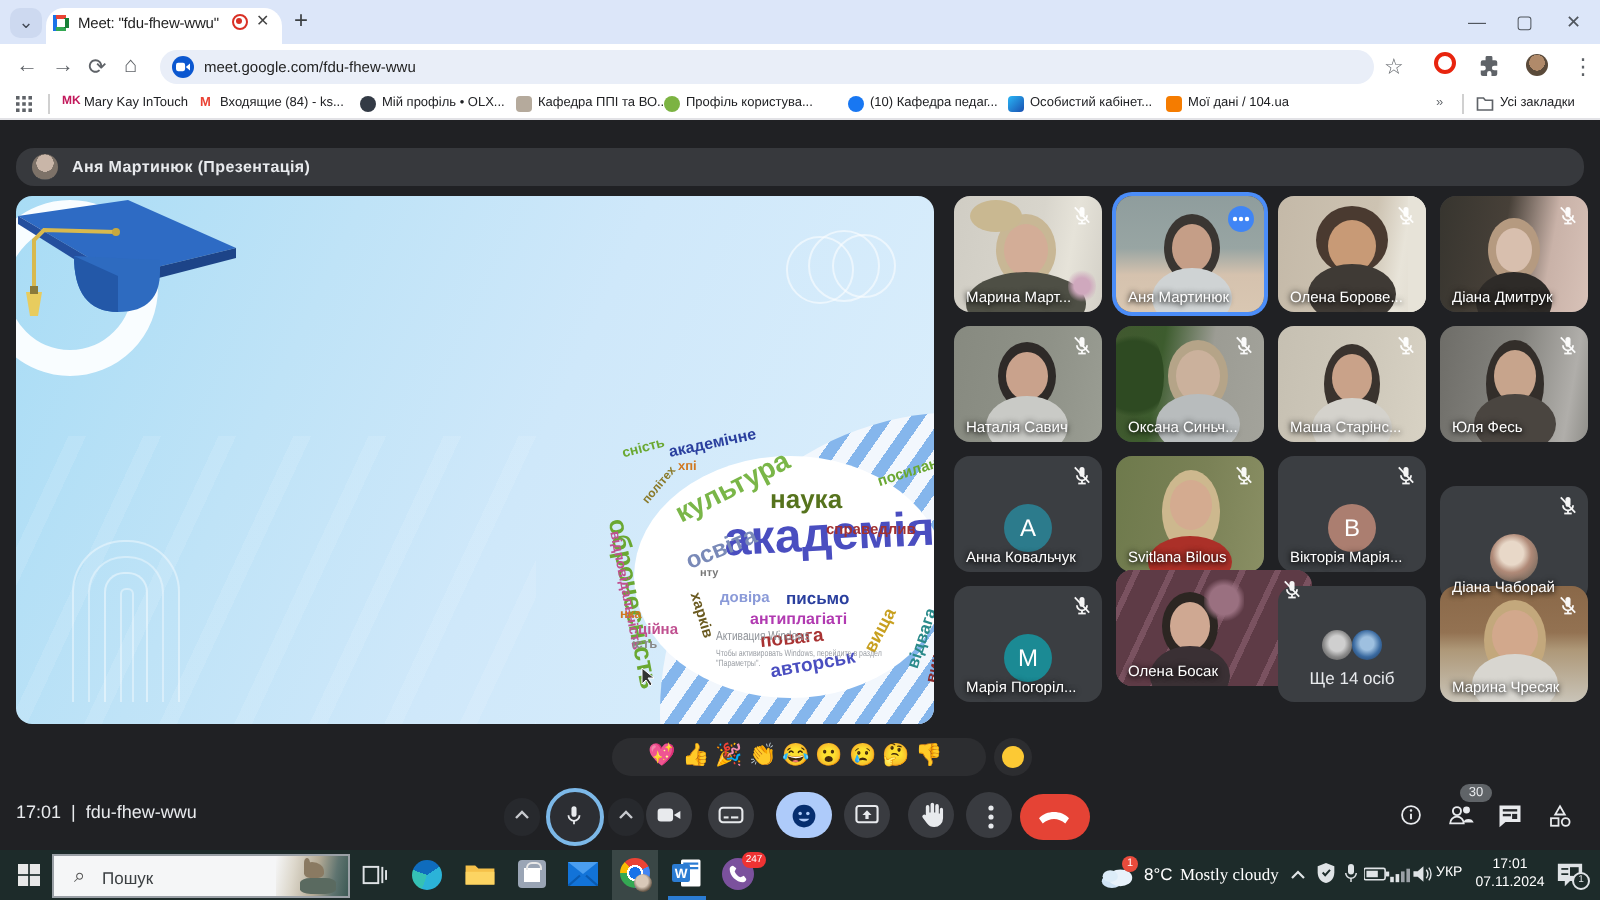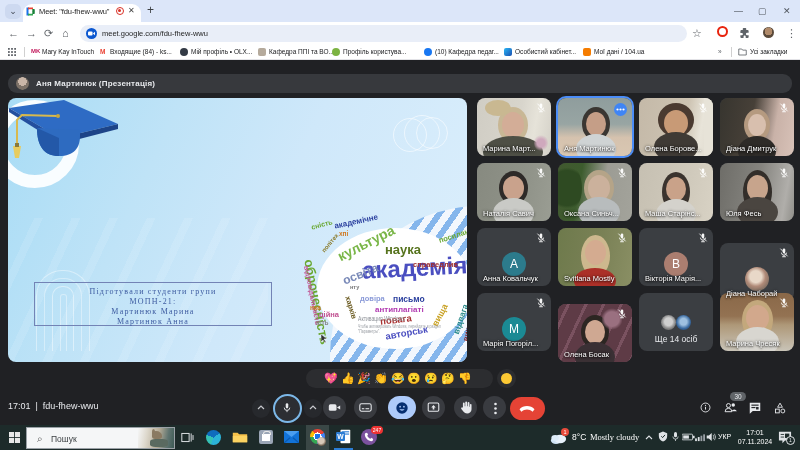--- a/index.html
+++ b/index.html
@@ -170,21 +170,20 @@
       <polygon points="1,10 56,2 110,26 52,40" fill="#2e6bc4"></polygon>
       <polygon points="1,10 52,40 52,46 1,14" fill="#244f9e"></polygon>
       <polygon points="52,40 110,26 110,31 52,46" fill="#1d4488"></polygon>
       <path d="M29 30 C29 48 36 58 51 58 C66 58 72 50 72 38 L72 32 Z" fill="#2e6bc0"></path>
       <path d="M29 30 C29 48 36 58 51 58 L51 40 Z" fill="#2358a8"></path>
       <polyline points="50,18 14,17 9,22 9,50" fill="none" stroke="#d8b94e" stroke-width="2"></polyline>
       <circle cx="50" cy="18" r="2" fill="#c8a83e"></circle>
       <polygon points="5,48 13,48 11,60 7,60" fill="#e8cc5e"></polygon>
       <rect x="7" y="45" width="4" height="4" fill="#8a7a3a"></rect>
     </svg>
-    <div class="abs" id="stubox">Підготували студенти групи<br>МОПН-21:<br>Мартинюк Марина<br>Мартинюк Анна</div>
     <div class="abs" id="stripes"></div>
     <div class="abs" id="cloud"></div>
 
     <div class="w" style="left:327px;top:137px;font-size:14px;color:#7ab648;transform:rotate(-27deg);">культура</div>
     <div class="w" style="left:377px;top:144px;font-size:13px;color:#56731d;">наука</div>
     <div class="w" style="left:354px;top:156px;font-size:24px;color:#4a4ec0;transform:rotate(-3deg);">академія</div>
     <div class="w" style="left:334px;top:169px;font-size:12px;color:#7a8ab8;transform:rotate(-22deg);">освіта</div>
     <div class="w" style="left:308px;top:160px;font-size:13px;color:#6aa832;transform:rotate(79deg);transform-origin:0 0;">оброчесність</div>
     <div class="w" style="left:405px;top:162px;font-size:7.5px;color:#a03030;">справедлив</div>
     <div class="w" style="left:385px;top:196px;font-size:8.5px;color:#2a3f9e;">письмо</div>
@@ -362,21 +361,21 @@
       <div style="position:absolute;left:16px;top:40px;width:42px;height:26px;border-radius:50%;background:#ab3028;"></div>
       <svg class="mute" viewBox="0 0 16 16">
         <g stroke="#fff" stroke-width="1.2" fill="none">
           <rect x="6.3" y="2" width="3.4" height="6.5" rx="1.7" fill="#fff" stroke="none"></rect>
           <path d="M4.6 7.5a3.4 3.4 0 0 0 6.8 0"></path>
           <line x1="8" y1="11" x2="8" y2="13"></line>
           <line x1="5.5" y1="13" x2="10.5" y2="13"></line>
           <line x1="3.2" y1="2.2" x2="12.8" y2="12.4"></line>
         </g>
       </svg>
-      <div class="tnm">Svitlana Mostly</div>
+      <div class="tnm">Svitlana Bilous</div>
     </div>
   <div class="abs tile" style="left:639px;top:168px;">
       <div class="lett" style="background:#ab7e70;">В</div>
       <svg class="mute" viewBox="0 0 16 16">
         <g stroke="#fff" stroke-width="1.2" fill="none">
           <rect x="6.3" y="2" width="3.4" height="6.5" rx="1.7" fill="#fff" stroke="none"></rect>
           <path d="M4.6 7.5a3.4 3.4 0 0 0 6.8 0"></path>
           <line x1="8" y1="11" x2="8" y2="13"></line>
           <line x1="5.5" y1="13" x2="10.5" y2="13"></line>
           <line x1="3.2" y1="2.2" x2="12.8" y2="12.4"></line>
@@ -403,21 +402,21 @@
         <g stroke="#fff" stroke-width="1.2" fill="none">
           <rect x="6.3" y="2" width="3.4" height="6.5" rx="1.7" fill="#fff" stroke="none"></rect>
           <path d="M4.6 7.5a3.4 3.4 0 0 0 6.8 0"></path>
           <line x1="8" y1="11" x2="8" y2="13"></line>
           <line x1="5.5" y1="13" x2="10.5" y2="13"></line>
           <line x1="3.2" y1="2.2" x2="12.8" y2="12.4"></line>
         </g>
       </svg>
       <div class="tnm">Марія Погоріл...</div>
     </div>
-  <div class="abs tile" style="left:558px;top:244px;">
+  <div class="abs tile" style="left:558px;top:225px;padding-left:24px;">
       <div style="position:absolute;inset:0;background:repeating-linear-gradient(115deg,#5e3b46 0 8px,#7a5260 8px 11px,#5e3b46 11px 16px),linear-gradient(#6b4450,#6b4450);"></div>
       <div style="position:absolute;left:23px;top:11px;width:28px;height:34px;border-radius:50%;background:#2c2622;"></div>
       <div style="position:absolute;left:27px;top:16px;width:20px;height:24px;border-radius:50%;background:#cfa892;"></div>
       <div style="position:absolute;left:17px;top:38px;width:40px;height:30px;border-radius:50%;background:#3a3034;"></div>
       <div style="position:absolute;left:44px;top:0px;width:20px;height:30px;border-radius:0px;background:radial-gradient(circle,#9a7080 0 40%,transparent 60%);"></div>
       <svg class="mute" viewBox="0 0 16 16">
         <g stroke="#fff" stroke-width="1.2" fill="none">
           <rect x="6.3" y="2" width="3.4" height="6.5" rx="1.7" fill="#fff" stroke="none"></rect>
           <path d="M4.6 7.5a3.4 3.4 0 0 0 6.8 0"></path>
           <line x1="8" y1="11" x2="8" y2="13"></line>

